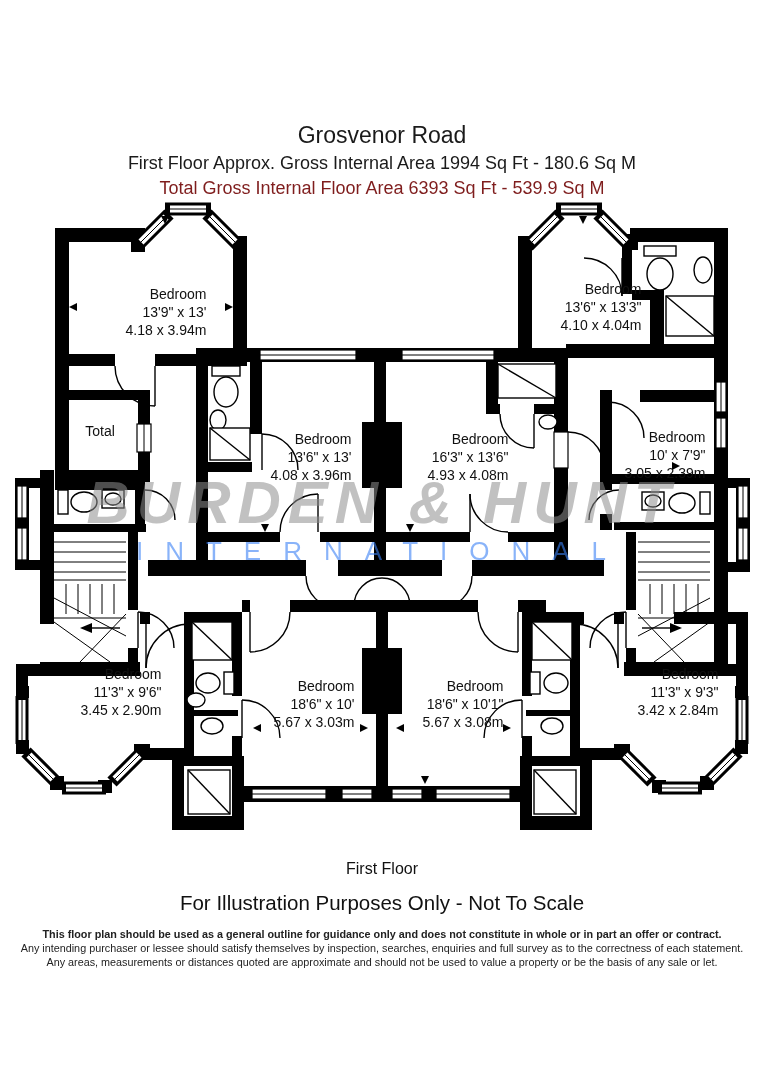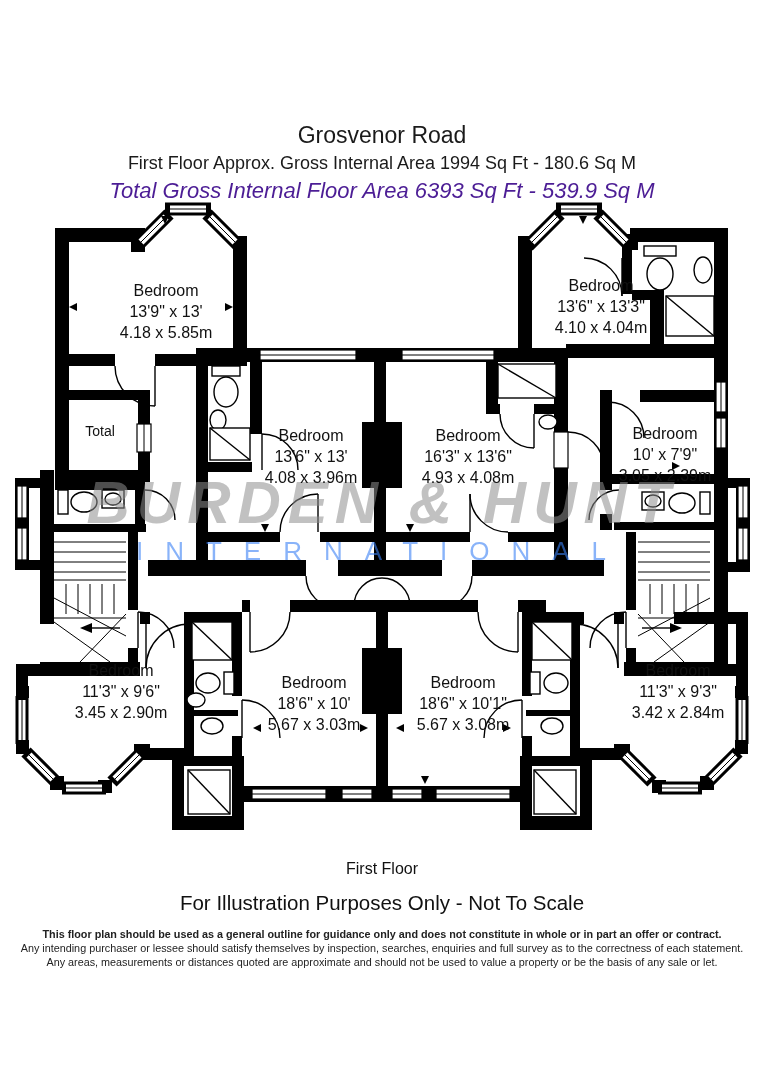--- a/index.html
+++ b/index.html
@@ -1,22 +1,22 @@
 <!DOCTYPE html>
 <html><head>
 <meta charset="utf-8">
 <style>
   html,body{margin:0;padding:0;background:#fff;}
   body{width:764px;height:1080px;position:relative;font-family:"Liberation Sans",sans-serif;color:#111;overflow:hidden;}
   .abs{position:absolute;}
   .ctr{left:0;width:764px;text-align:center;}
   .title{top:122px;font-size:23px;color:#1a1a1a;}
   .subline1{top:153px;font-size:18px;color:#1a1a1a;}
-  .subline2{top:178px;font-size:22px;color:#4c1d95;font-style:italic;}
-  .room-label{position:absolute;transform:translate(-50%,-50%);text-align:center;font-size:16px;line-height:1.3;color:#111;white-space:nowrap;z-index:5;}
+  .subline2{top:178px;font-size:18px;color:#7f1d1d;}
+  .room-label{position:absolute;transform:translate(-50%,-50%);text-align:right;font-size:14px;line-height:1.3;color:#111;white-space:nowrap;z-index:5;}
   .lift-label{position:absolute;transform:translate(-50%,-50%);left:100px;top:431px;font-size:14px;z-index:5;}
   .wm{position:absolute;left:50%;transform:translate(-50%,-50%);white-space:nowrap;z-index:4;}
   .wm1{top:502px;font-size:60px;font-weight:bold;letter-spacing:7px;color:#8f8f8f;opacity:.55;font-style:italic;}
   .wm2{top:551px;font-size:26px;letter-spacing:22px;color:#3b82f6;opacity:.6;}
   .floor-label{top:860px;font-size:16px;}
   .notice{top:891px;font-size:20.5px;}
   .disc{font-size:10.8px;color:#222;}
   .d1{top:928px;font-weight:bold;} .d2{top:942px;} .d3{top:956px;}
   svg{position:absolute;left:0;top:0;z-index:1;}
   .w{fill:#000;}
@@ -418,21 +418,21 @@
 </svg>
 
 <div class="wm wm1">BURDEN &amp; HUNT</div>
 <div class="wm wm2">INTERNATIONAL</div>
 
 <div class="lift-label">Total</div>
 
 <div class="room-label" style="left:166px;top:312px">
   <div>Bedroom</div>
     <div>13'9" x 13'</div>
-    <div>4.18 x 5.85m</div>
+    <div>4.18 x 3.94m</div>
 </div>
 <div class="room-label" style="left:601px;top:307px">
   <div>Bedroom</div>
     <div>13'6" x 13'3"</div>
     <div>4.10 x 4.04m</div>
 </div>
 <div class="room-label" style="left:311px;top:457px">
   <div>Bedroom</div>
     <div>13'6" x 13'</div>
     <div>4.08 x 3.96m</div>

